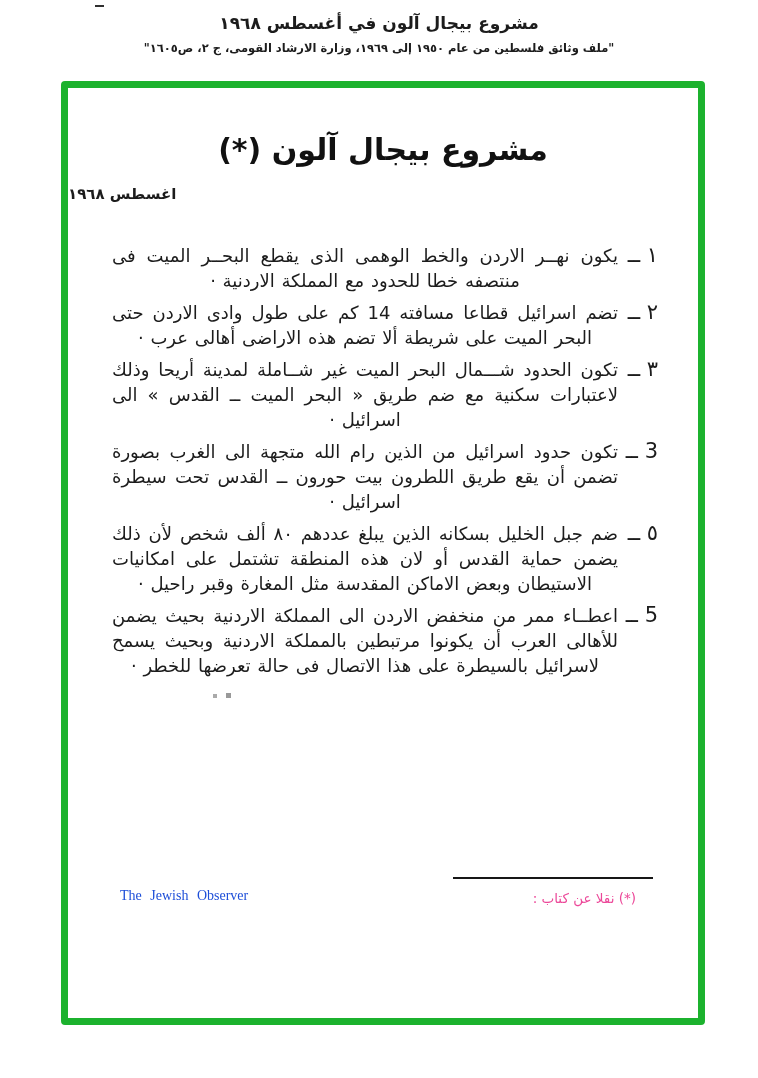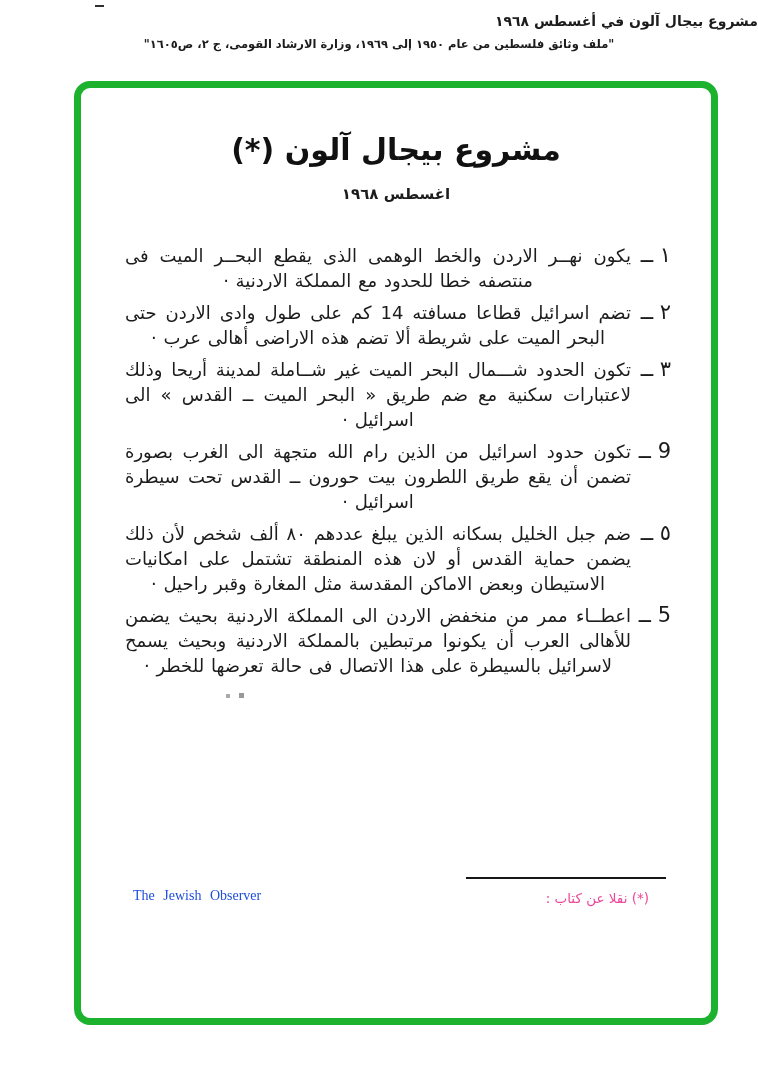--- a/index.html
+++ b/index.html
@@ -19,70 +19,69 @@
   
   .page-header {
     position: absolute;
     top: 13px;
     left: 0;
     width: 758px;
     text-align: center;
     direction: rtl;
   }
   .header-title {
-    font-size: 14px;
+    font-size: 17px;
     font-weight: bold;
     letter-spacing: 0;
-    text-align: right;
   }
   .header-source {
     margin-top: 8px;
     font-size: 11.5px;
     font-weight: bold;
   }
 
   .artifact-dash {
     position: absolute;
     left: 95px;
     top: 5px;
     width: 9px;
     height: 2px;
     background: #2f2f2f;
   }
 
   
   .doc-frame {
     position: absolute;
-    left: 74px;
+    left: 61px;
     top: 81px;
     width: 644px;
     height: 944px;
     box-sizing: border-box;
     border: 7px solid #1cb22e;
-    border-radius: 16px;
+    border-radius: 4px;
     background: #ffffff;
   }
 
   .doc-title {
     position: absolute;
     top: 44px;
     left: 0;
     width: 100%;
     text-align: center;
     direction: rtl;
     font-size: 30px;
     font-weight: bold;
     color: #111111;
   }
   .doc-subtitle {
     position: absolute;
     top: 97px;
     left: 0;
     width: 100%;
-    text-align: center;
+    text-align: left;
     direction: rtl;
     font-size: 15px;
     font-weight: bold;
   }
 
   
   .clauses {
     position: absolute;
     top: 155px;
     right: 40px;
@@ -162,21 +161,21 @@
     </div>
     <div class="clause">
       <span class="clause-num">٢ ــ</span>
       <span class="clause-text">تضم اسرائيل قطاعا مسافته 14 كم على طول وادى الاردن حتى البحر الميت على شريطة ألا تضم هذه الاراضى أهالى عرب ·</span>
     </div>
     <div class="clause">
       <span class="clause-num">٣ ــ</span>
       <span class="clause-text">تكون الحدود شـــمال البحر الميت غير شــاملة لمدينة أريحا وذلك لاعتبارات سكنية مع ضم طريق « البحر الميت ــ القدس » الى اسرائيل ·</span>
     </div>
     <div class="clause">
-      <span class="clause-num">9 ــ</span>
+      <span class="clause-num">3 ــ</span>
       <span class="clause-text">تكون حدود اسرائيل من الذين رام الله متجهة الى الغرب بصورة تضمن أن يقع طريق اللطرون بيت حورون ــ القدس تحت سيطرة اسرائيل ·</span>
     </div>
     <div class="clause">
       <span class="clause-num">٥ ــ</span>
       <span class="clause-text">ضم جبل الخليل بسكانه الذين يبلغ عددهم ٨٠ ألف شخص لأن ذلك يضمن حماية القدس أو لان هذه المنطقة تشتمل على امكانيات الاستيطان وبعض الاماكن المقدسة مثل المغارة وقبر راحيل ·</span>
     </div>
     <div class="clause">
       <span class="clause-num">5 ــ</span>
       <span class="clause-text">اعطــاء ممر من منخفض الاردن الى المملكة الاردنية بحيث يضمن للأهالى العرب أن يكونوا مرتبطين بالمملكة الاردنية وبحيث يسمح لاسرائيل بالسيطرة على هذا الاتصال فى حالة تعرضها للخطر ·</span>
     </div>

